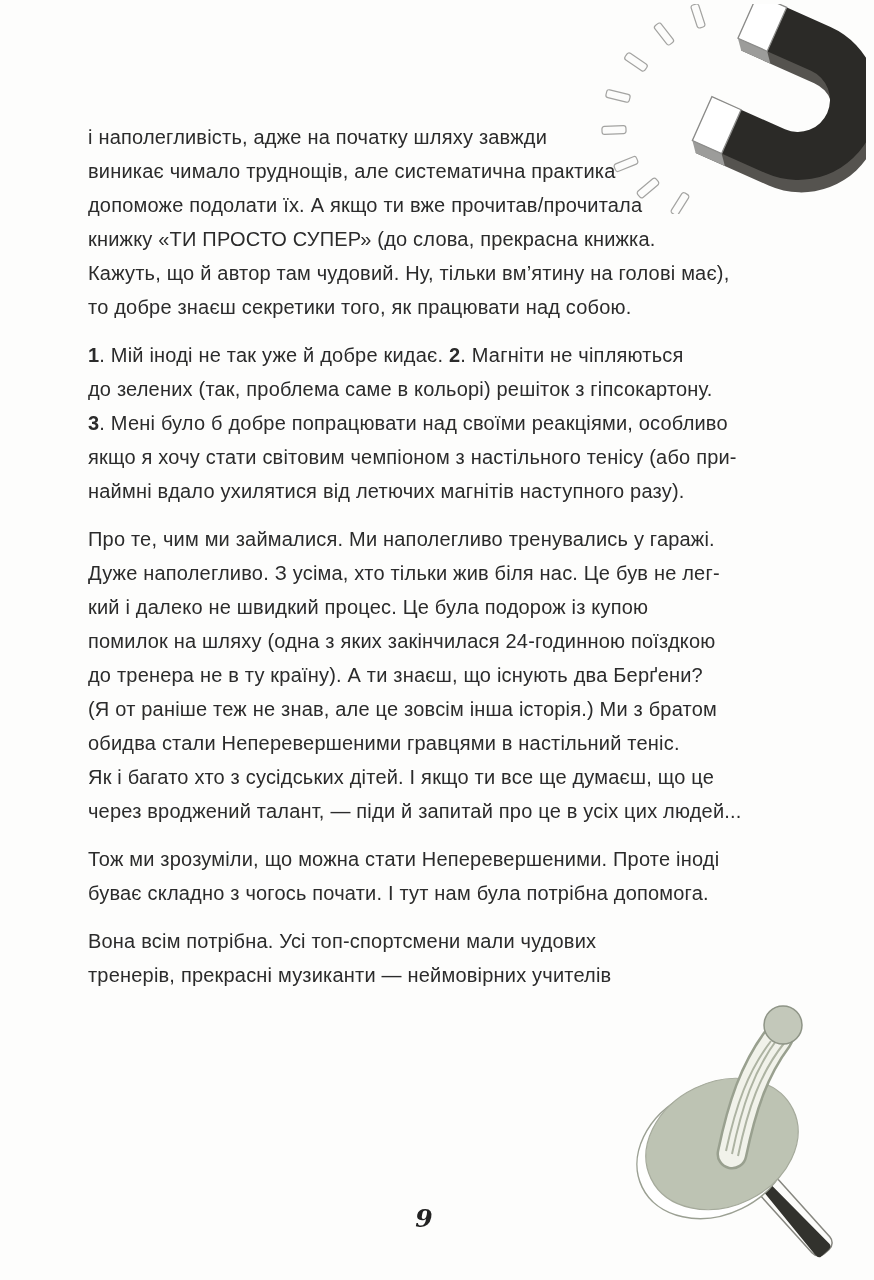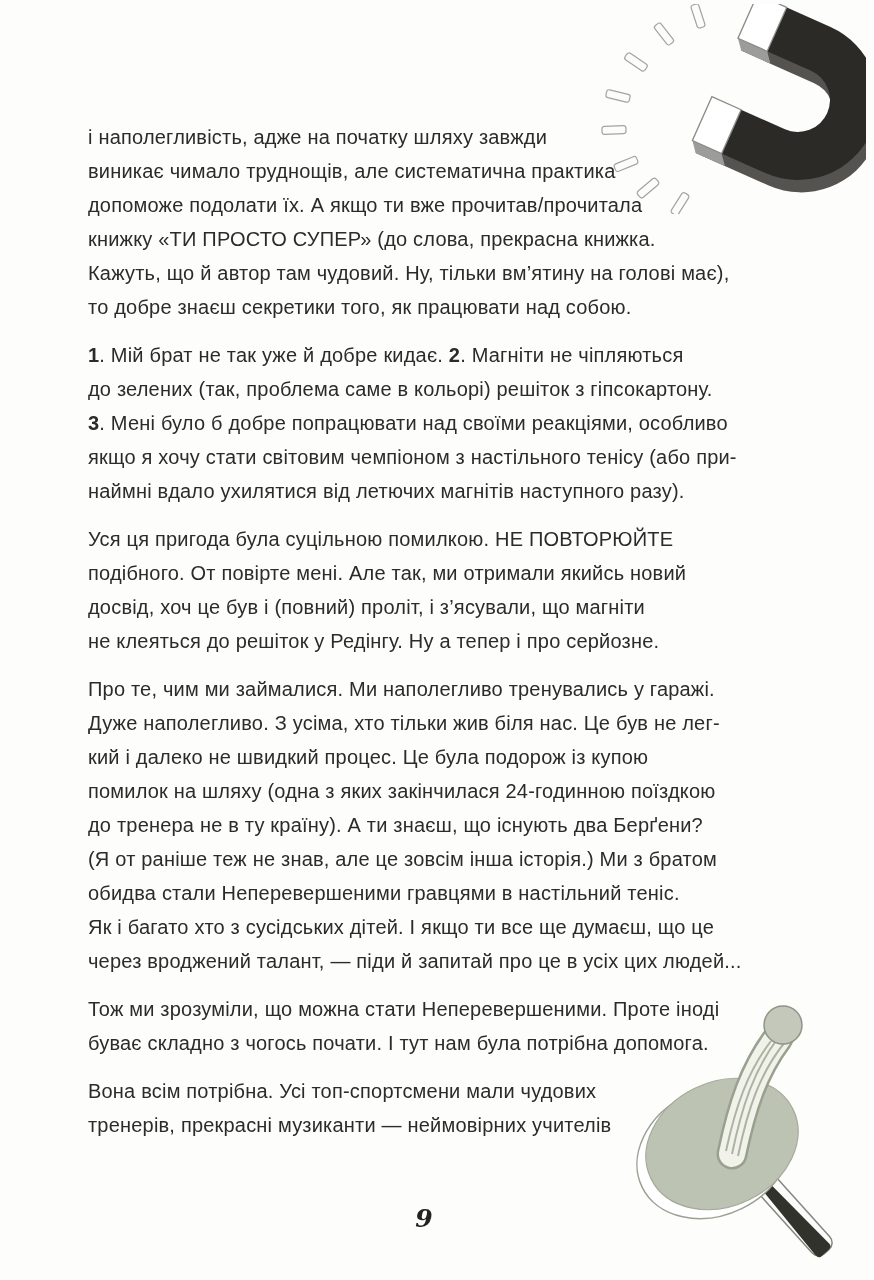--- a/index.html
+++ b/index.html
@@ -73,29 +73,25 @@
     </svg>
   </div>
 
   <main class="text-col">
     <p>і наполегливість, адже на початку шляху завжди
 виникає чимало труднощів, але систематична практика
 допоможе подолати їх. А якщо ти вже прочитав/прочитала
 книжку «ТИ ПРОСТО СУПЕР» (до слова, прекрасна книжка.
 Кажуть, що й автор там чудовий. Ну, тільки вм’ятину на голові має),
 то добре знаєш секретики того, як працювати над собою.</p>
-    <p><span style="font-weight: 700;">1</span><span>. Мій брат не так уже й добре кидає. </span><span style="font-weight: 700;">2</span><span>. Магніти не чіпляються
+    <p><span style="font-weight: 700;">1</span><span>. Мій іноді не так уже й добре кидає. </span><span style="font-weight: 700;">2</span><span>. Магніти не чіпляються
 до зелених (так, проблема саме в кольорі) решіток з гіпсокартону.
 </span><span style="font-weight: 700;">3</span><span>. Мені було б добре попрацювати над своїми реакціями, особливо
 якщо я хочу стати світовим чемпіоном з настільного тенісу (або при-
 наймні вдало ухилятися від летючих магнітів наступного разу).</span></p>
-    <p>Уся ця пригода була суцільною помилкою. НЕ ПОВТОРЮЙТЕ
-подібного. От повірте мені. Але так, ми отримали якийсь новий
-досвід, хоч це був і (повний) проліт, і з’ясували, що магніти
-не клеяться до решіток у Редінгу. Ну а тепер і про серйозне.</p>
     <p>Про те, чим ми займалися. Ми наполегливо тренувались у гаражі.
 Дуже наполегливо. З усіма, хто тільки жив біля нас. Це був не лег-
 кий і далеко не швидкий процес. Це була подорож із купою
 помилок на шляху (одна з яких закінчилася 24-годинною поїздкою
 до тренера не в ту країну). А ти знаєш, що існують два Берґени?
 (Я от раніше теж не знав, але це зовсім інша історія.) Ми з братом
 обидва стали Неперевершеними гравцями в настільний теніс.
 Як і багато хто з сусідських дітей. І якщо ти все ще думаєш, що це
 через вроджений талант, — піди й запитай про це в усіх цих людей...</p>
     <p>Тож ми зрозуміли, що можна стати Неперевершеними. Проте іноді

